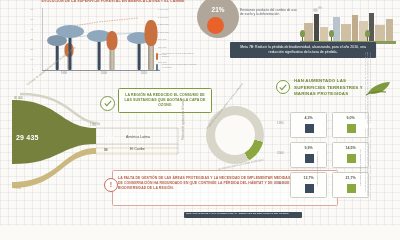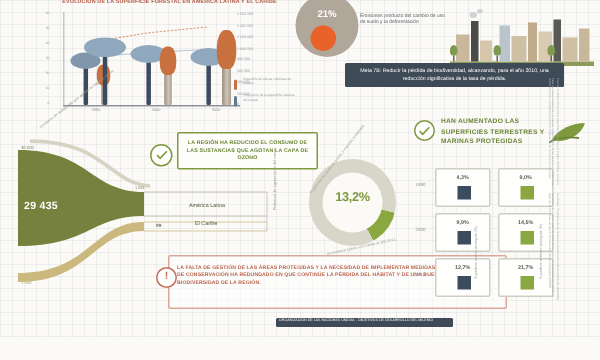--- a/index.html
+++ b/index.html
@@ -323,21 +323,20 @@
 <div class="flowcap" style="left:26px;top:84px;transform:rotate(-38deg);transform-origin:left top;">Consumo de sustancias que agotan la capa de ozono</div>
 <div class="flowcap" style="left:182px;top:140px;transform:rotate(-90deg);transform-origin:left top;">Potencial de agotamiento del ozono</div>
 
 <div class="warnbox"></div>
 <div class="excl">!</div>
 <div class="panel" id="warn">LA FALTA DE GESTIÓN DE LAS ÁREAS PROTEGIDAS Y LA NECESIDAD DE IMPLEMENTAR MEDIDAS COMPLEMENTARIAS DE CONSERVACIÓN HA REDUNDADO EN QUE CONTINÚE LA PÉRDIDA DEL HÁBITAT Y DE UNA BUENA PARTE DE LA BIODIVERSIDAD DE LA REGIÓN.</div>
 
 <div class="panel" id="donut">
   <div class="ring"></div>
   <div class="hole"></div>
-  <div class="lbl">13,2%</div>
 </div>
 <div class="arcword" style="left:206px;top:128px;width:60px;transform:rotate(-52deg);transform-origin:left top;">Proporción de áreas terrestres y marinas protegidas</div>
 <div class="arcword" style="left:218px;top:168px;width:56px;transform:rotate(-12deg);transform-origin:left top;">en América Latina y el Caribe al año 2012</div>
 
 <div class="panel" id="prot">
   <div class="chk2">
     <svg width="8" height="7" viewBox="0 0 8 7" style="position:absolute;left:2px;top:2.5px;">
       <polyline points="0.7,3.4 2.8,5.6 7.2,0.8" fill="none" stroke="#7f9a3e" stroke-width="1.1"></polyline>
     </svg>
   </div>

